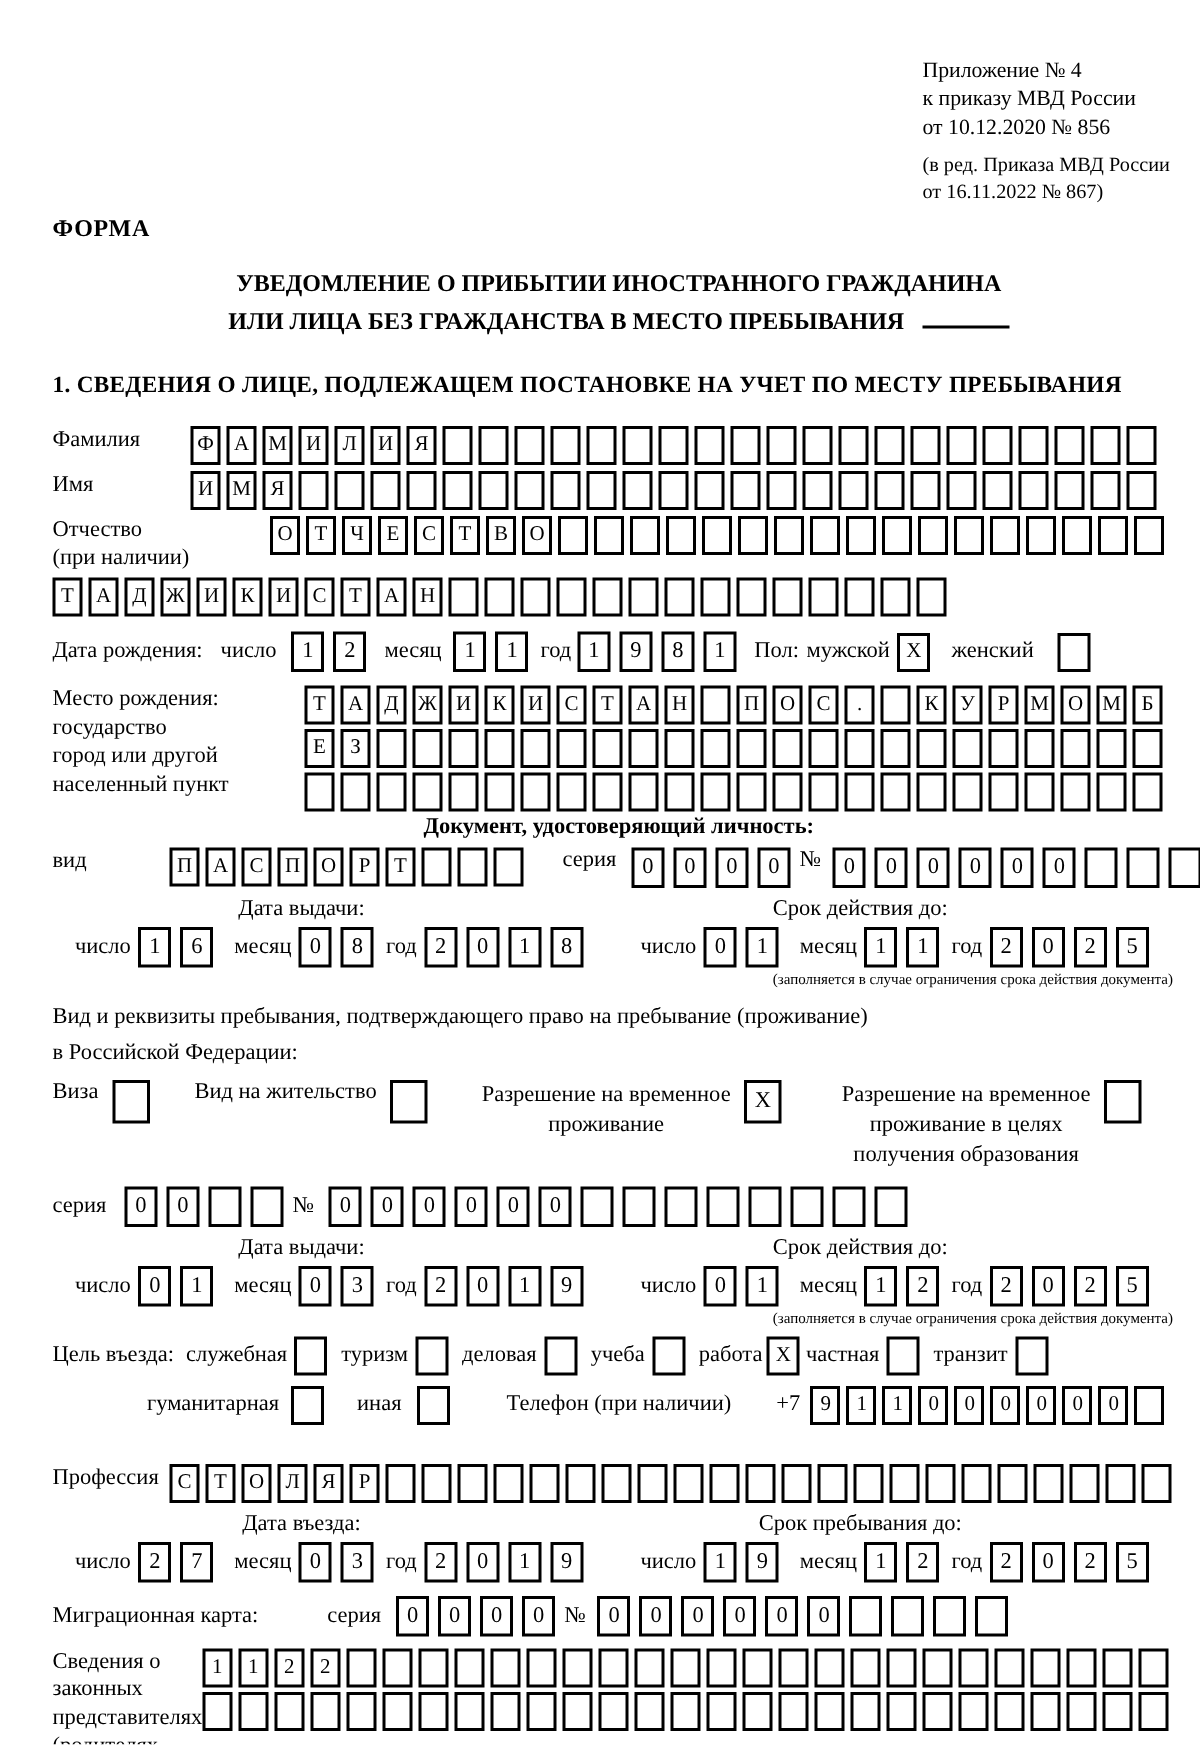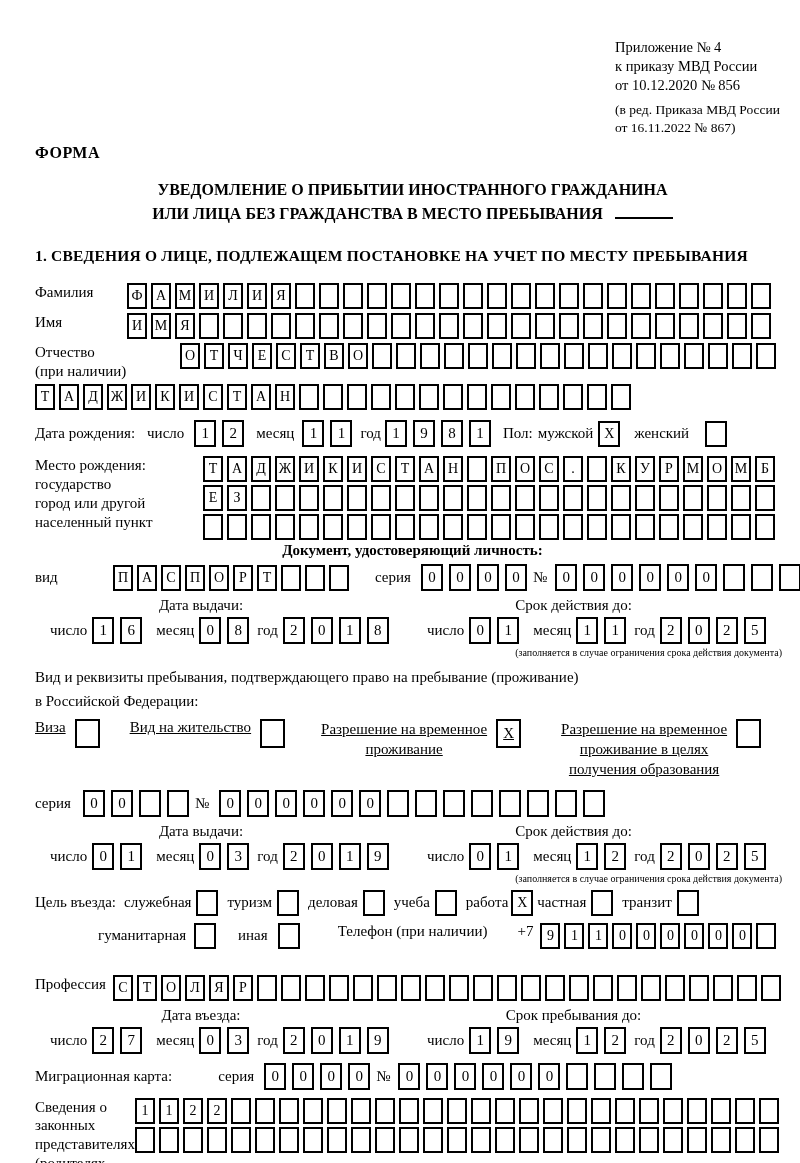--- a/index.html
+++ b/index.html
@@ -46,21 +46,21 @@
   .dcol-r .dtitle { padding-right:70px; }
   .dfields { display:flex; align-items:center; }
   .dfields .dl { margin-right:5px; }
   .dcol-l .dfields { padding-left:15px; }
   .mlm { margin-left:8px; }
   .mly { margin-left:2px; }
   .note { text-align:right; padding-right:8px; font-size:10px; margin-top:3px; }
 
   
   .rvp-row { margin-top:6px; }
-  .opt { display:flex; align-items:flex-start;text-decoration:underline; }
+  .opt { display:flex; align-items:flex-start; }
   .optlines { text-align:center; line-height:1.35; }
   .opt .cbx { margin-left:9px; }
   .gap30 { margin-left:30px; } .gap36 { margin-left:36px; } .gap40 { margin-left:40px; }
 
   
   .p-opt { display:inline-flex; align-items:center; }
   .p-opt .sbx { margin-left:5px; }
   .center-b { text-align:center; font-weight:bold; margin-top:8px; }
   .intro { margin-top:8px; line-height:1.55; }
 </style>
@@ -334,21 +334,21 @@
           <span class="cell"></span>
           <span class="cell"></span>
           <span class="cell"></span>
           <span class="cell"></span>
         </div>
     </div>
   </div>
 
   <div class="center-b" style="margin-top:2px;">Документ, удостоверяющий личность:</div>
 
-  <div class="row" style="margin-top:5px; align-items:center;">
+  <div class="row" style="margin-top:5px; align-items:flex-start;">
     <span class="lbl" style="width:78px;">вид</span>
     <span class="cells">
         <span class="cell">П</span>
         <span class="cell">А</span>
         <span class="cell">С</span>
         <span class="cell">П</span>
         <span class="cell">О</span>
         <span class="cell">Р</span>
         <span class="cell">Т</span>
         <span class="cell"></span>
@@ -577,21 +577,21 @@
         </span>
     </span>
     <span class="p-opt" style="margin-left:9px;">
       <span>транзит</span>
       <span class="cells sbx">
           <span class="cell"></span>
         </span>
     </span>
   </div>
 
-  <div class="row" style="margin-top:7px; align-items:flex-start;">
+  <div class="row" style="margin-top:7px; align-items:center;">
     <span class="p-opt" style="margin-left:63px;">
       <span>гуманитарная</span>
       <span class="cells sbx" style="margin-left:8px;">
           <span class="cell"></span>
         </span>
     </span>
     <span class="p-opt" style="margin-left:22px;">
       <span>иная</span>
       <span class="cells sbx" style="margin-left:10px;">
           <span class="cell"></span>

